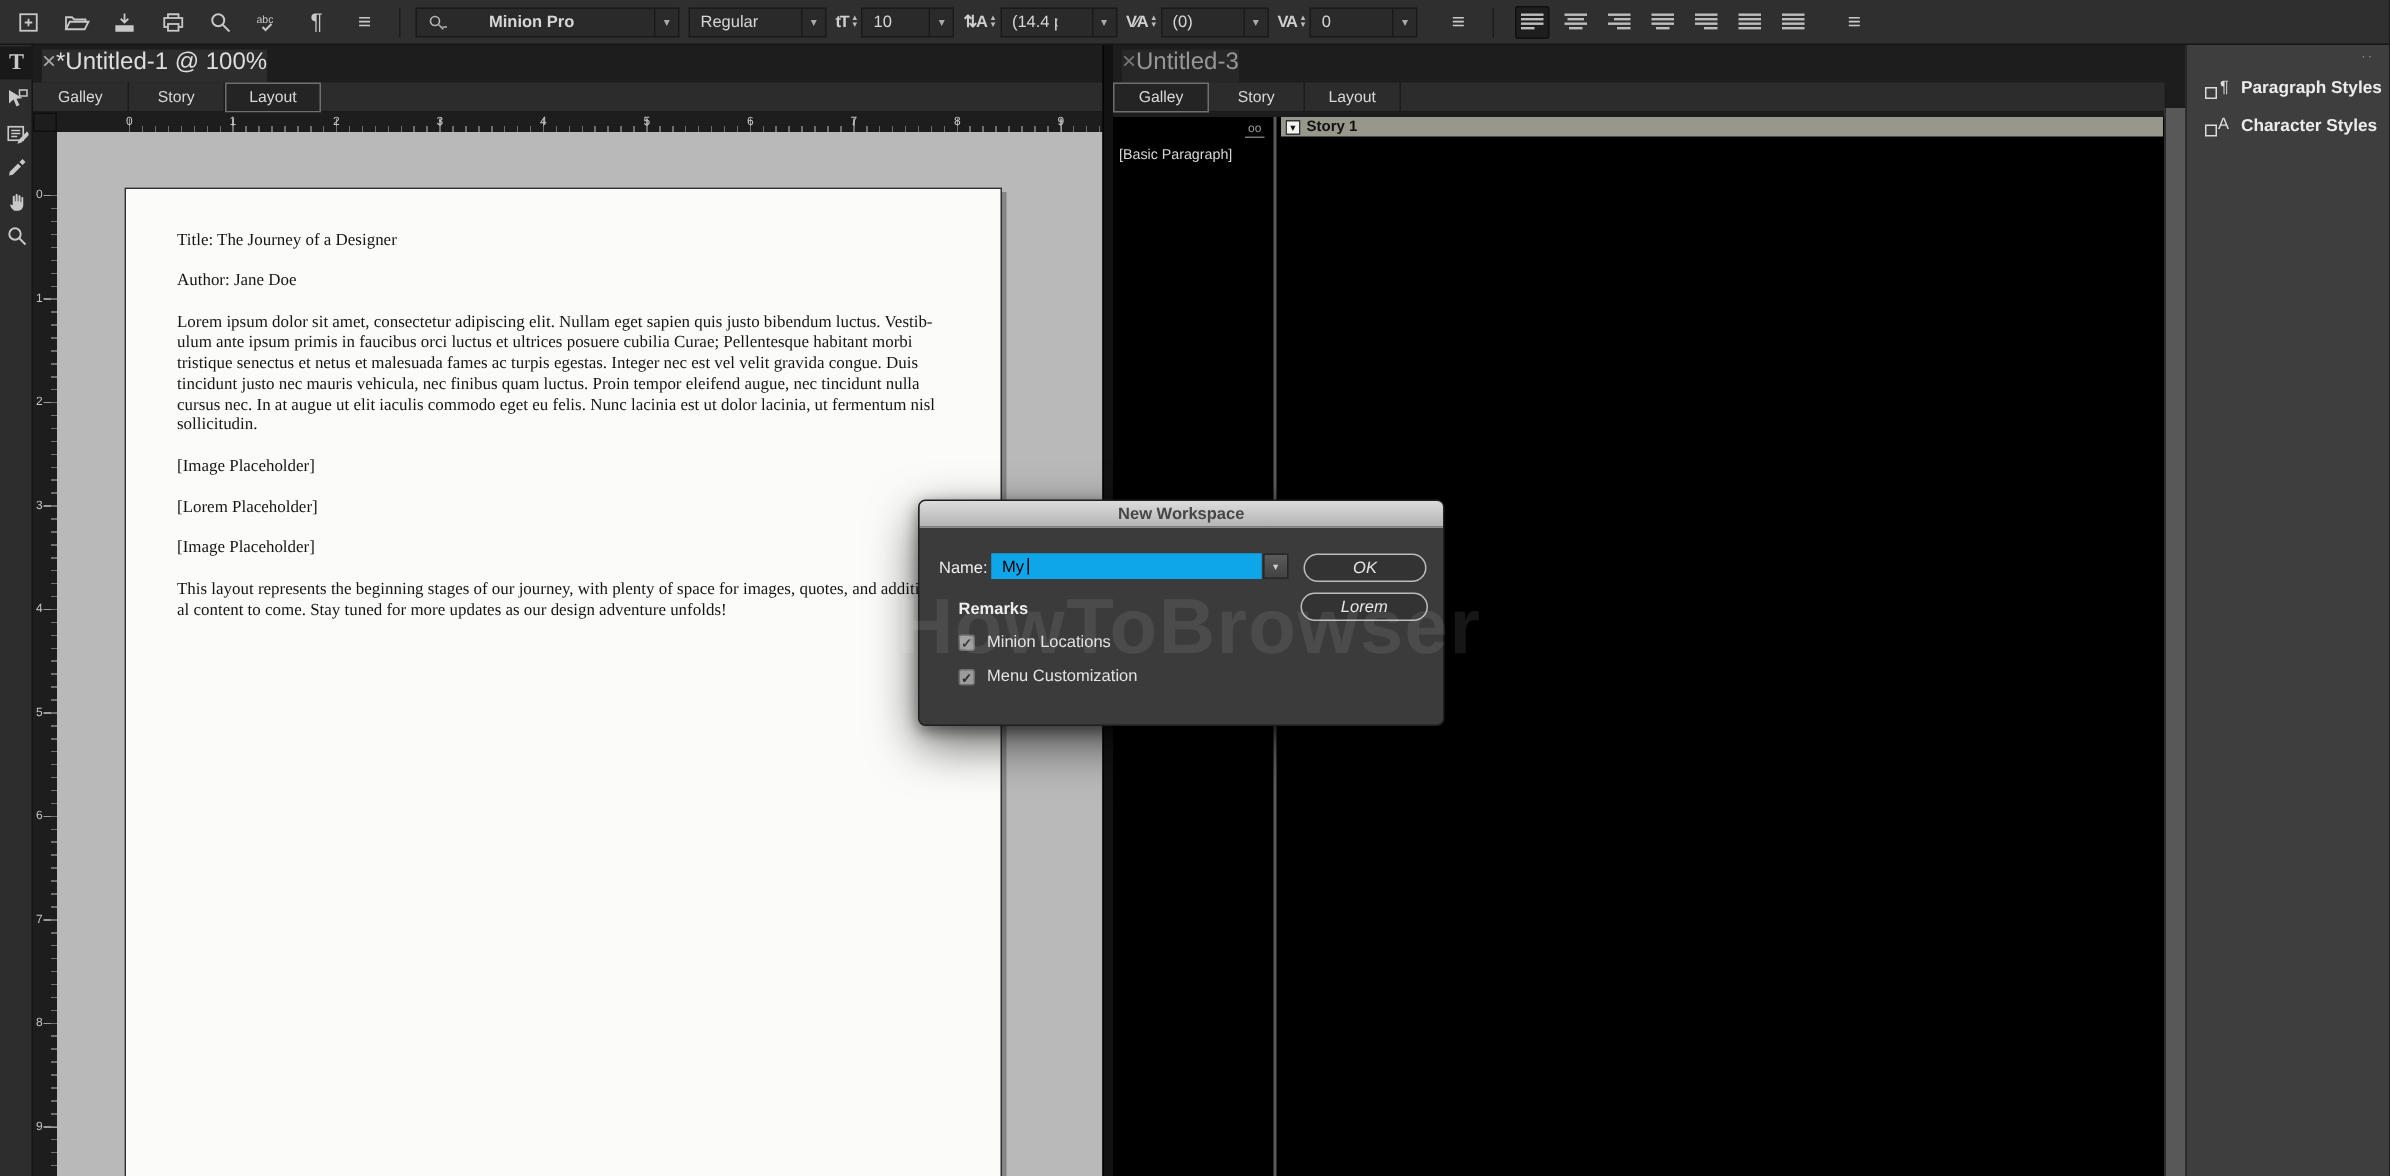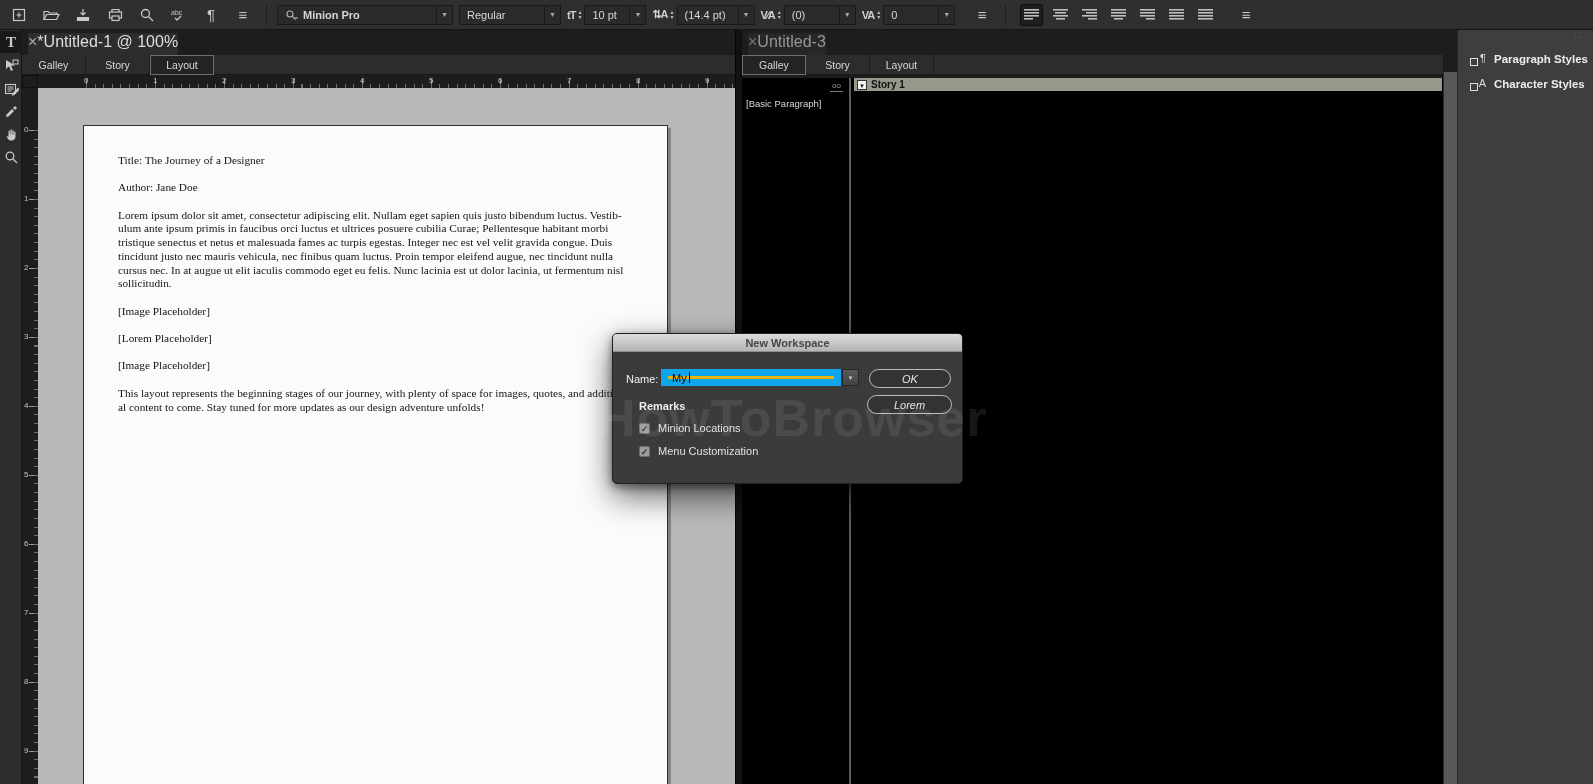--- a/index.html
+++ b/index.html
@@ -15,21 +15,21 @@
     background:#2f2f2f; border-bottom:1px solid #161616;
     display:flex; align-items:center; gap:6px; padding:0 6px;
   }
   .tb-ico { width:26px; height:22px; display:flex; align-items:center; justify-content:center; color:#c8c8c8; }
   .tb-ico svg { display:block; }
   .tb-ico.txt { font-size:15px; color:#c8c8c8; }
   .tb-sep { width:1px; height:20px; background:#1c1c1c; margin:0 4px; }
   .combo {
     height:20px; background:#2a2a2a; border:1px solid #1a1a1a;
     display:flex; align-items:center; color:#d6d6d6; font-size:11px;
-    position:relative; padding-left:7px;
+    position:relative; padding-left:7px;gap:23px;
   }
   .combo .cval { flex:1; white-space:nowrap; overflow:hidden; }
   .combo .chev { width:16px; text-align:center; color:#aaa; font-size:8px; border-left:1px solid #1a1a1a; align-self:stretch; display:flex; align-items:center; justify-content:center; }
   .grp { display:flex; align-items:center; gap:3px; }
   .grp .gico { color:#cfcfcf; font-size:11px; font-weight:bold; letter-spacing:-1px;text-align:right; }
   .stepper { display:flex; flex-direction:column; line-height:5px; font-size:6px; color:#bbb; }
   .al-row { display:flex; align-items:center; gap:6px; margin-left:4px; }
   .al-btn { width:23px; height:22px; display:flex; align-items:center; justify-content:center; border-radius:2px; }
   .al-btn.active { background:#1e1e1e; border:1px solid #101010; }
   .al-ico { width:15px; height:11px; background-repeat:no-repeat;
@@ -101,22 +101,22 @@
   .pnl-ico { position:relative; width:16px; height:14px; color:#dcdcdc; font-size:11px; text-align:right; font-weight:normal; }
   .pnl-ico::before { content:""; position:absolute; left:0; bottom:0; width:6px; height:6px; border:1px solid #dcdcdc; }
 
   
   #dialog { position:absolute; left:612px; top:333px; width:351px; height:151px; background:#3b3b3b;
     border:1px solid #1f1f1f; border-radius:5px; box-shadow:0 12px 32px rgba(0,0,0,.6), 0 3px 10px rgba(0,0,0,.45); z-index:50; }
   #dlg-title { height:18px; border-radius:4px 4px 0 0; background:linear-gradient(#dcdcdc,#b4b4b4);
     border-bottom:1px solid #8d8d8d; display:flex; align-items:center; justify-content:center;
     color:#464646; font-size:11px; font-weight:bold; }
   #dlg-name-label { position:absolute; left:13px; top:39px; color:#f0f0f0; font-size:11px; }
-  #dlg-input { position:absolute; left:48px; top:35px; width:180px; height:17px; background:#eab308;
-    border:7px solid #0ea5e9; display:flex; align-items:center; padding-left:4px;
+  #dlg-input { position:absolute; left:48px; top:35px; width:180px; height:17px; background:#0ea5e9;
+    border:3px solid #0ea5e9; display:flex; align-items:center; padding-left:4px;
     font-size:11px; color:#000; }
   #dlg-input .caret { display:inline-block; width:1px; height:11px; background:#000; margin-left:2px; }
   #dlg-input-chev { position:absolute; left:229px; top:35px; width:17px; height:17px;
     background:linear-gradient(#5a5a5a,#424242); border:1px solid #262626; color:#cfcfcf;
     font-size:7px; display:flex; align-items:center; justify-content:center; }
   .dlg-btn { position:absolute; height:19px; border-radius:10px; border:1.5px solid #bcbcbc;
     background:rgba(0,0,0,.12); color:#e6e6e6; font-size:11px; display:flex; align-items:center; justify-content:center;font-style:italic; }
   #btn-ok { left:256px; top:35px; width:82px; }
   #btn-cancel { left:254px; top:61px; width:85px; }
   #dlg-capture { position:absolute; left:26px; top:66px; color:#ededed; font-size:11px; font-weight:bold; }
@@ -178,21 +178,21 @@
 
     <div class="combo" style="width:176px">
       <svg width="14" height="12" viewBox="0 0 14 12" style="margin-right:4px">
           <circle cx="5" cy="5" r="3" stroke="#b5b5b5" fill="none" stroke-width="1.1"></circle>
           <path d="M7.5 7.5l3 3" stroke="#b5b5b5" stroke-width="1.1"></path>
           <path d="M10 9l3 0" stroke="#b5b5b5" stroke-width="1.1"></path>
         </svg>
       <span class="cval" style="font-weight:bold">Minion Pro</span>
       <span class="chev">▾</span>
     </div>
-    <div class="combo" style="width:102px">
+    <div class="combo" style="width:92px">
       <span class="cval">Regular</span>
       <span class="chev">▾</span>
     </div>
 
     <div class="grp">
       <span class="gico">tT</span>
       <span class="stepper">
           <span>▴</span>
           <span>▾</span>
         </span>

